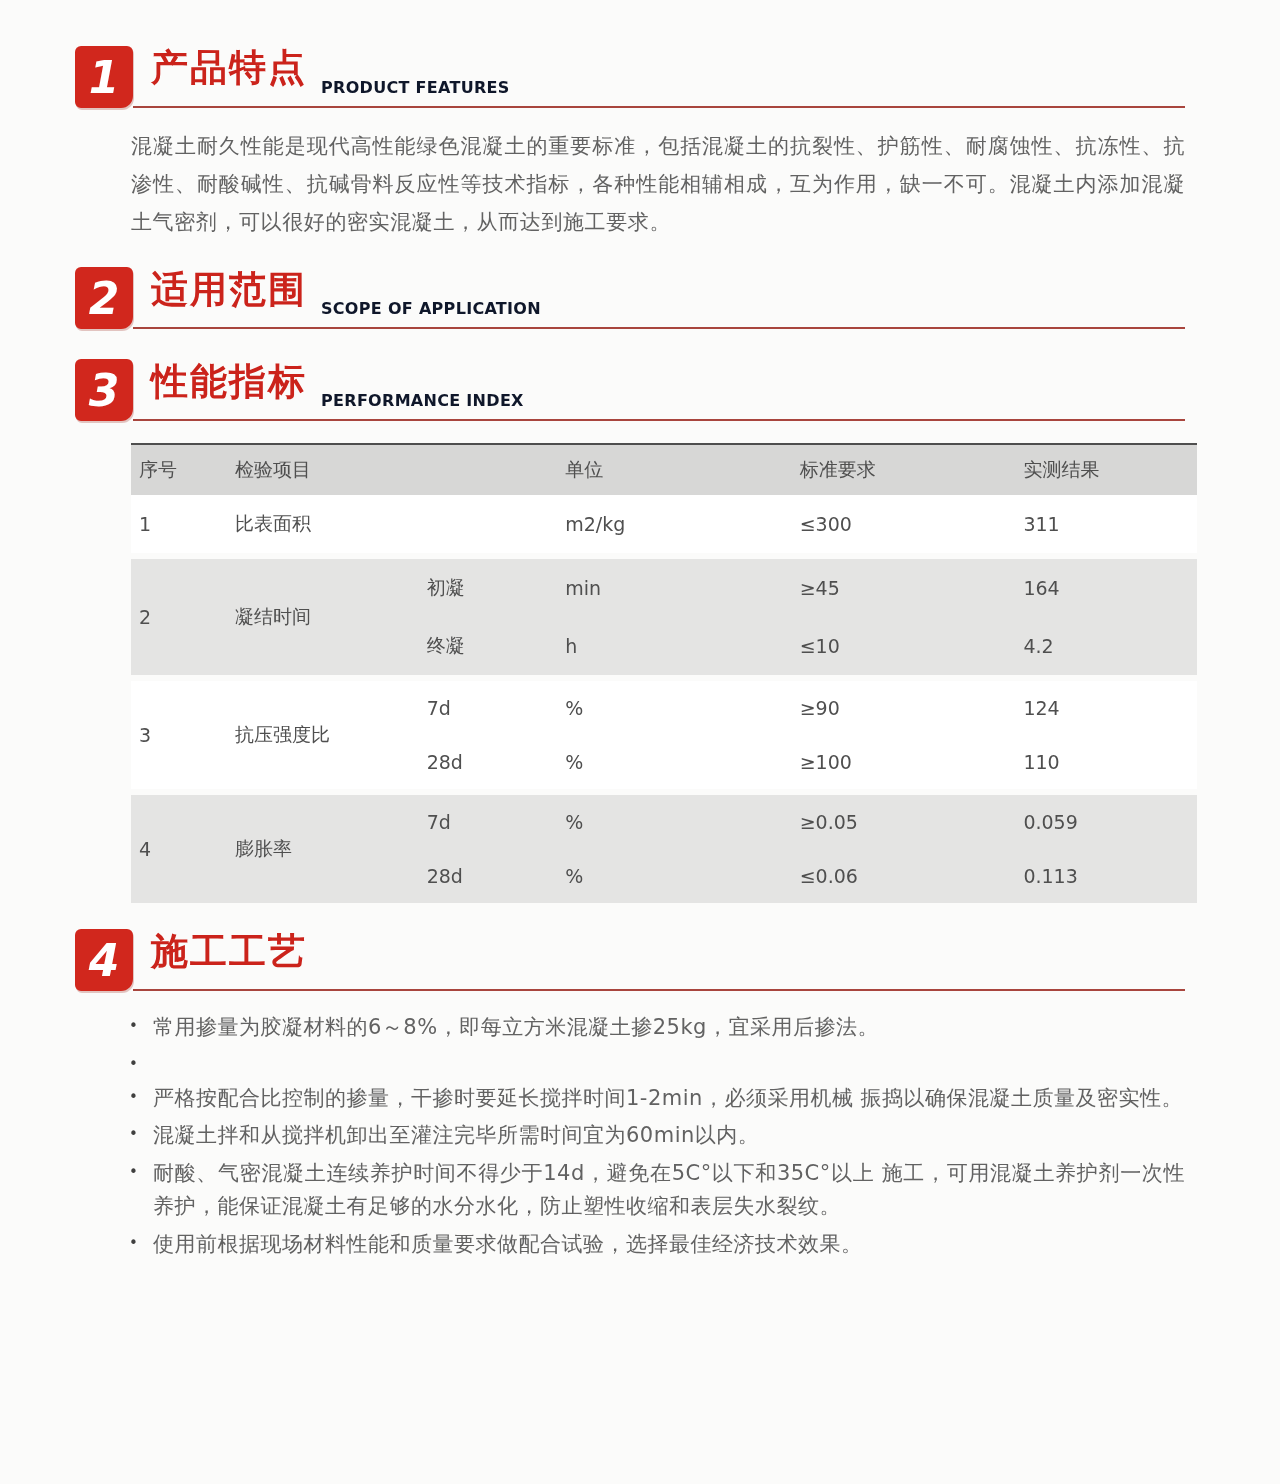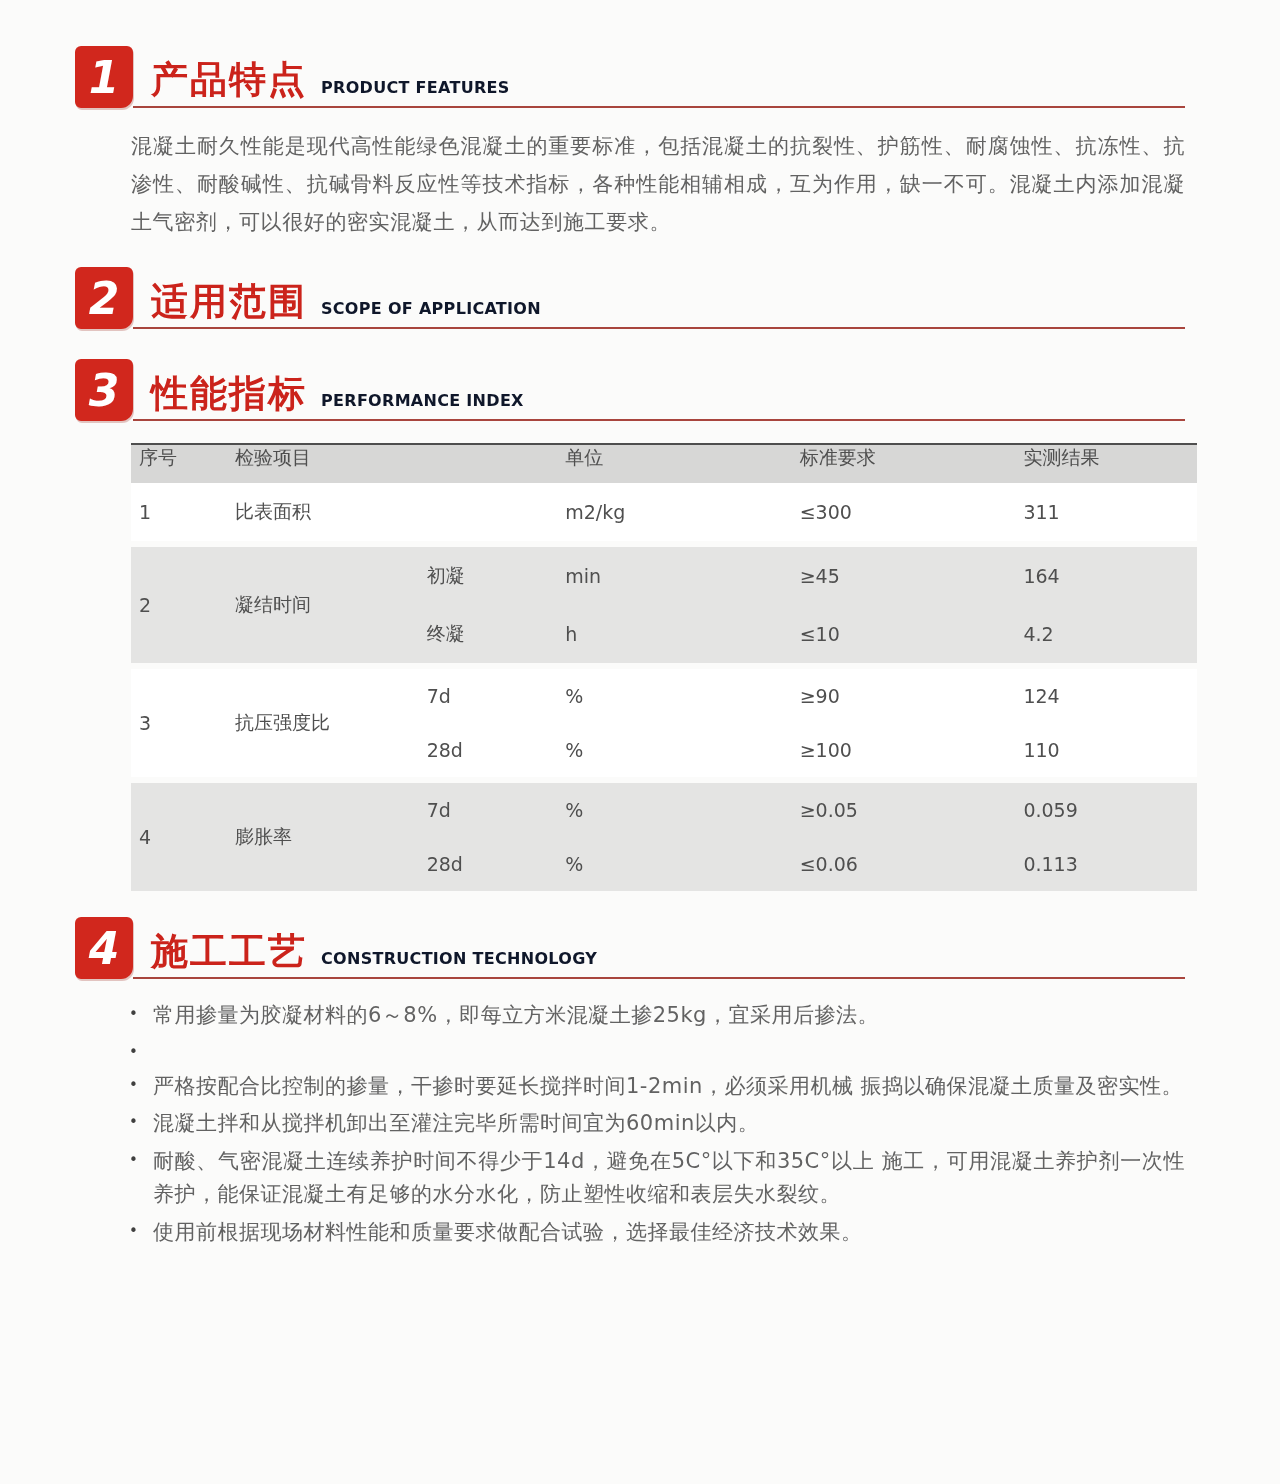--- a/index.html
+++ b/index.html
@@ -43,21 +43,21 @@
     align-items: flex-end;
     gap: 14px;
     height: 60px;
   }
   .title-zh {
     font-size: 37px;
     font-weight: bold;
     color: #cb231b;
     letter-spacing: 2px;
     line-height: 1.15;
-    padding-bottom: 4px;
+    padding-bottom: 16px;
   }
   .title-en {
     font-size: 16px;
     font-weight: bold;
     color: #0f172a;
     letter-spacing: 0.3px;
     padding-bottom: 9px;
     white-space: nowrap;
   }
   .para {
@@ -77,21 +77,21 @@
     font-size: 19px;
     color: #4f4f4f;
   }
   .perf-table th, .perf-table td {
     font-weight: normal;
     padding: 10px 8px;
     vertical-align: middle;
     text-align: left;
   }
   .perf-table thead tr { background: #d7d7d6; }
-  .perf-table thead th { padding-top: 0; padding-bottom: 12px; }
+  .perf-table thead th { padding-top: 12px; padding-bottom: 12px; }
   .r-white { background: #ffffff; }
   .r-gray  { background: #e4e4e3; }
   .gap-row td { padding: 0; height: 6px; background: #fbfbfa; }
   .c-no   { width: 9%;  text-align: center; }
   .c-item { width: 18%; text-align: center; }
   .c-sub  { width: 13%; }
   .c-unit { width: 22%; margin-top: 28px; }
   .c-req  { width: 21%; }
   .c-res  { width: 17%; }
   .tall td { padding-top: 16px; padding-bottom: 16px; }
@@ -229,21 +229,20 @@
   </div>
 
   <div class="section sec-4">
     <div class="sec-head">
       <div class="head-line"></div>
       <div class="badge">
         <span>4</span>
       </div>
       <div class="titles">
         <span class="title-zh">施工工艺</span>
-        <span class="title-en">CONSTRUCTION TECHNOLOGY</span>
       </div>
     </div>
     <ul class="bullets">
       <li class="bullet">
         <span class="dot">•</span>
         <span>常用掺量为胶凝材料的6～8%，即每立方米混凝土掺25kg，宜采用后掺法。</span>
       </li>
       <li class="bullet">
         <span class="dot">•</span>
       </li>

